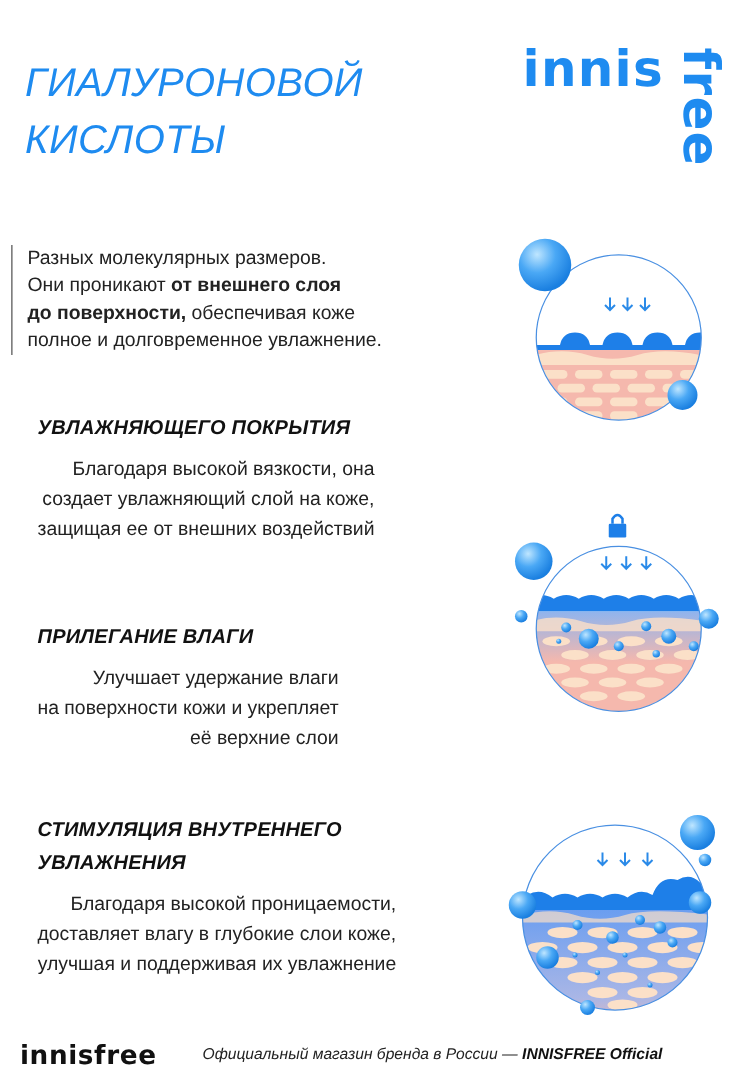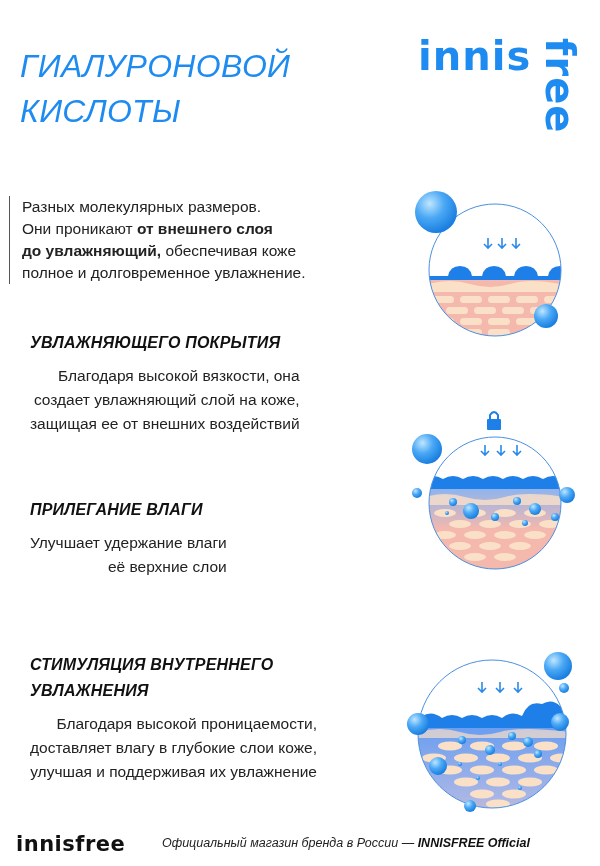--- a/index.html
+++ b/index.html
@@ -34,21 +34,21 @@
 </div>
 
 <div class="logo-top">
   <span class="innis">innis</span>
   <span class="free">free</span>
 </div>
 
 <div class="intro">
   <div>Разных молекулярных размеров.</div>
   <div><span>Они проникают </span><b>от внешнего слоя</b></div>
-  <div><b>до увлажняющий,</b><span> обеспечивая коже</span></div>
+  <div><b>до поверхности,</b><span> обеспечивая коже</span></div>
   <div>полное и долговременное увлажнение.</div>
 </div>
 
 <svg class="illus il1" viewBox="0 0 160 150">
   <defs>
     <clipPath id="c1">
         <circle cx="85" cy="82" r="66"></circle>
       </clipPath>
     <radialGradient id="drop" cx="35%" cy="30%" r="70%">
       <stop offset="0" stop-color="#bfe6ff"></stop>
@@ -168,20 +168,21 @@
   <circle cx="12" cy="88" r="5" fill="url(#drop2)"></circle>
   <circle cx="162" cy="90" r="8" fill="url(#drop2)"></circle>
 </svg>
 
 <div class="section s2">
   <h2>
     <div>ПРИЛЕГАНИЕ ВЛАГИ</div>
   </h2>
   <p>
     <span style="display:block">Улучшает удержание влаги</span>
+    <span style="display:block">на поверхности кожи и укрепляет</span>
     <span style="display:block">её верхние слои</span>
   </p>
 </div>
 
 <svg class="illus il3" viewBox="0 0 185 185">
   <defs>
     <clipPath id="c3">
         <circle cx="92" cy="96" r="74"></circle>
       </clipPath>
     <linearGradient id="blueFade3" x1="0" y1="0" x2="0" y2="1">

